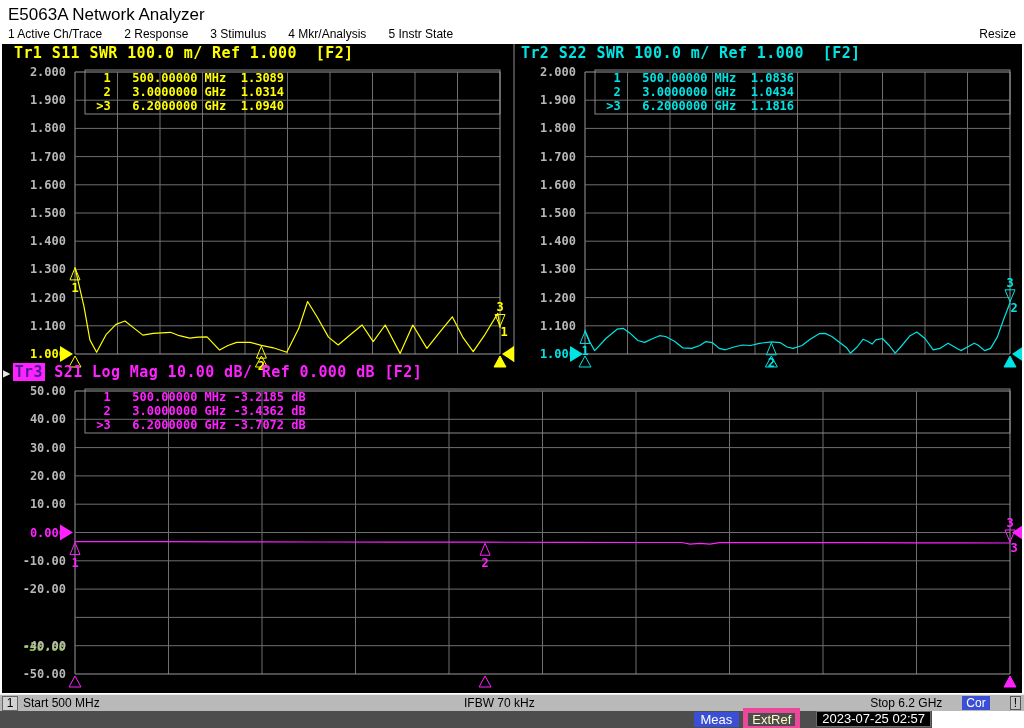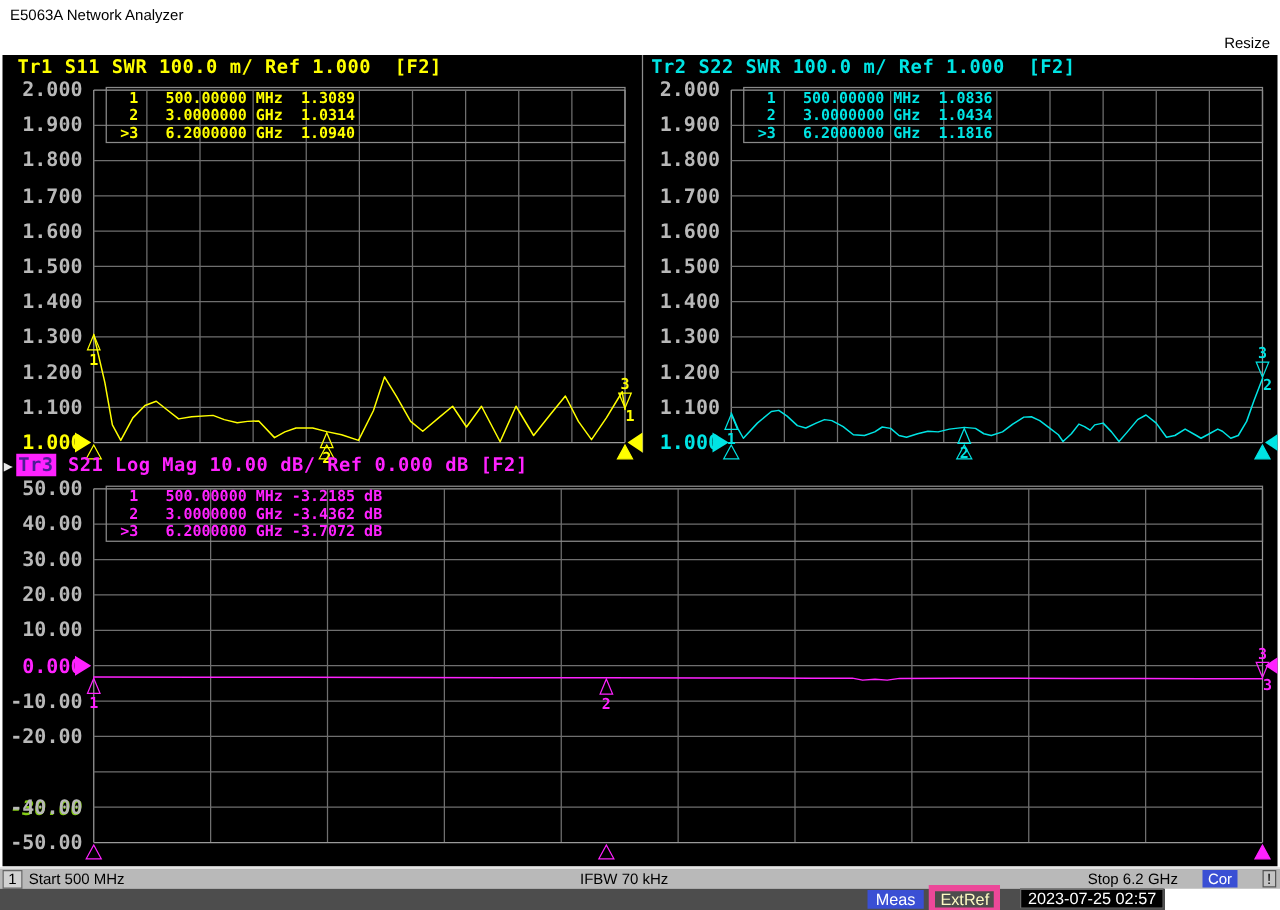--- a/index.html
+++ b/index.html
@@ -1,30 +1,30 @@
 <!DOCTYPE html>
 <html><head>
 <meta charset="utf-8">
 <style>
   html,body{margin:0;padding:0;width:1024px;height:728px;background:#ffffff;overflow:hidden;
             font-family:"Liberation Sans",sans-serif;}
   .titlebar{position:absolute;left:0;top:0;width:1024px;height:24px;background:#fff;}
-  .titlebar .t{position:absolute;left:8px;top:5px;font-size:12px;color:#000;}
+  .titlebar .t{position:absolute;left:8px;top:5px;font-size:17px;color:#000;}
   .menubar{position:absolute;left:0;top:24px;width:1024px;height:20px;background:#fff;font-size:12px;color:#000;}
   .menu-left{position:absolute;left:8px;top:3px;display:flex;gap:22px;}
   .menu-item{cursor:default;white-space:nowrap;}
   .resize{position:absolute;right:8px;top:3px;}
   .screen{position:absolute;left:2px;top:44px;width:1020px;height:649px;background:#000;}
   .screen svg{position:absolute;left:0;top:0;}
   .trace-header{position:absolute;font-family:"DejaVu Sans Mono",monospace;font-weight:bold;
                 font-size:15px;letter-spacing:.4px;white-space:pre;line-height:16px;}
   .trace-header .hl{color:#4c1d95;padding:0 2px;}
   .trace-header .arrow{color:#e8e8e8;margin-right:2px;font-size:12px;}
   .ylabel{position:absolute;width:62px;height:14px;text-align:right;font-family:"DejaVu Sans Mono",monospace;
-          font-weight:bold;font-size:16px;line-height:14px;white-space:pre;}
+          font-weight:bold;font-size:12px;line-height:14px;white-space:pre;}
   .ro-row{position:absolute;font-family:"DejaVu Sans Mono",monospace;font-weight:bold;font-size:12px;
           line-height:14px;white-space:pre;}
   .statusbar{position:absolute;left:0;top:694px;width:1024px;height:17px;background:#b9b9b9;
              border-top:1px solid #eee;box-sizing:border-box;font-size:12px;color:#000;}
   .chanbox{position:absolute;left:2px;top:1px;width:14px;height:13px;background:#d2d2d2;border:1px solid #666;
            text-align:center;line-height:13px;box-sizing:content-box;}
   .startlbl{position:absolute;left:23px;top:1px;}
   .ifbwlbl{position:absolute;left:464px;top:1px;}
   .sb-right{position:absolute;right:3px;top:0px;display:flex;gap:20px;align-items:center;height:16px;}
   .corbox{background:#3a4fd4;color:#fff;padding:0 4px;line-height:14px;}
@@ -36,20 +36,27 @@
   .datebox{background:#000;color:#fff;border:1px solid #6a6a6a;padding:0 5px;line-height:14px;margin-left:12px;}
 </style>
 </head>
 <body>
 
 <div class="titlebar">
   <span class="t">E5063A Network Analyzer</span>
 </div>
 
 <div class="menubar">
+  <div class="menu-left">
+      <span class="menu-item">1 Active Ch/Trace</span>
+      <span class="menu-item">2 Response</span>
+      <span class="menu-item">3 Stimulus</span>
+      <span class="menu-item">4 Mkr/Analysis</span>
+      <span class="menu-item">5 Instr State</span>
+    </div>
   <span class="resize">Resize</span>
 </div>
 
 <div class="screen">
   <svg id="gfx" width="1020" height="649" viewBox="0 0 1020 649">
       <line x1="512" y1="0" x2="512" y2="318" stroke="#8f8f8f" stroke-width="1"></line>
       <g>
         <line x1="73" y1="28" x2="73" y2="310" stroke="#9a9a9a" stroke-width="1"></line>
         <line x1="73" y1="28" x2="498" y2="28" stroke="#9a9a9a" stroke-width="1"></line>
         <line x1="115.5" y1="28" x2="115.5" y2="310" stroke="#6f6f6f" stroke-width="1"></line>

